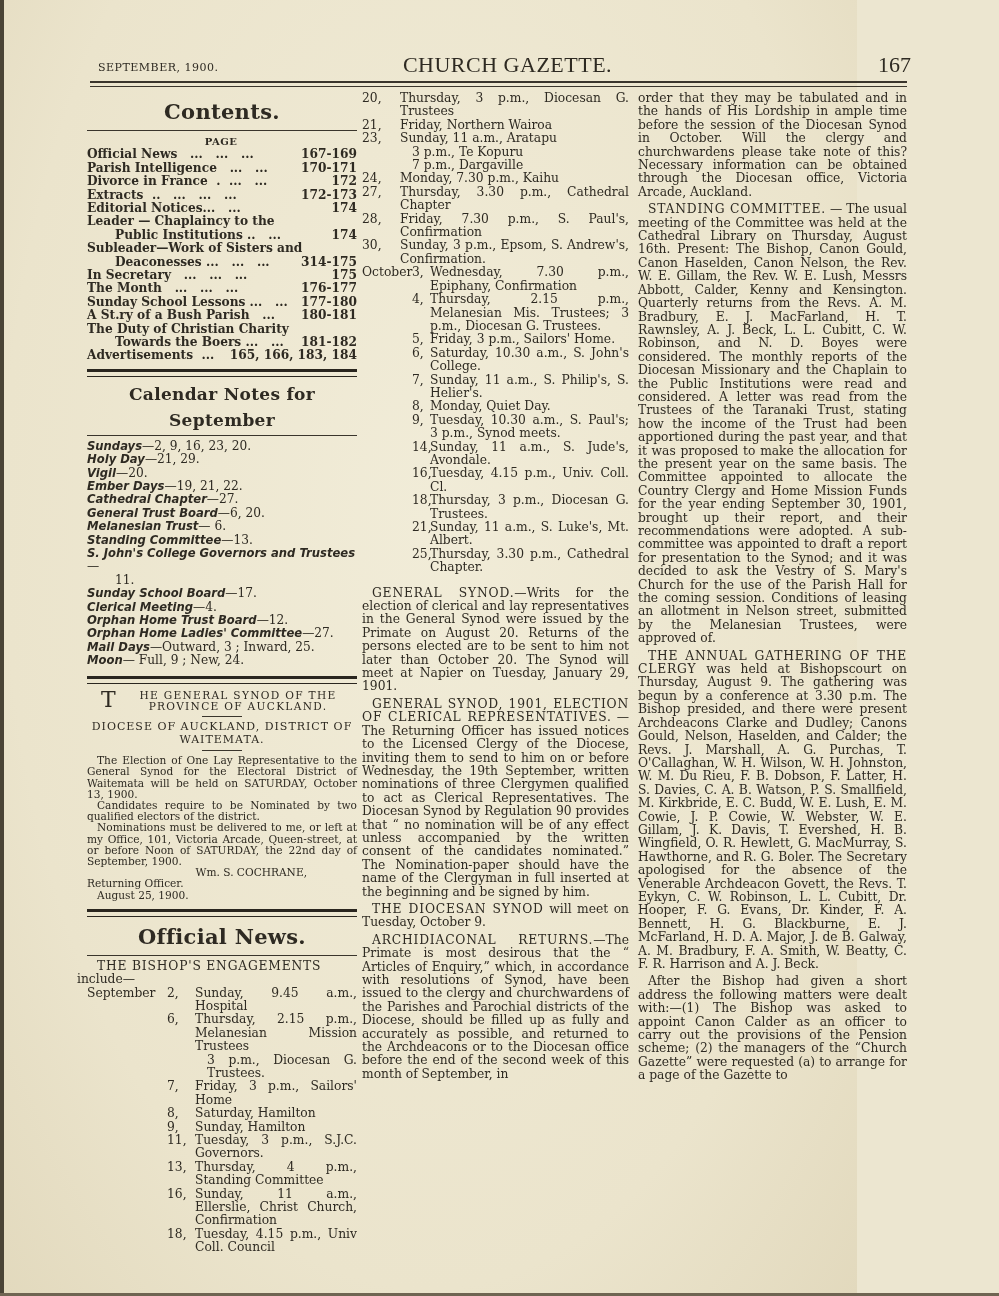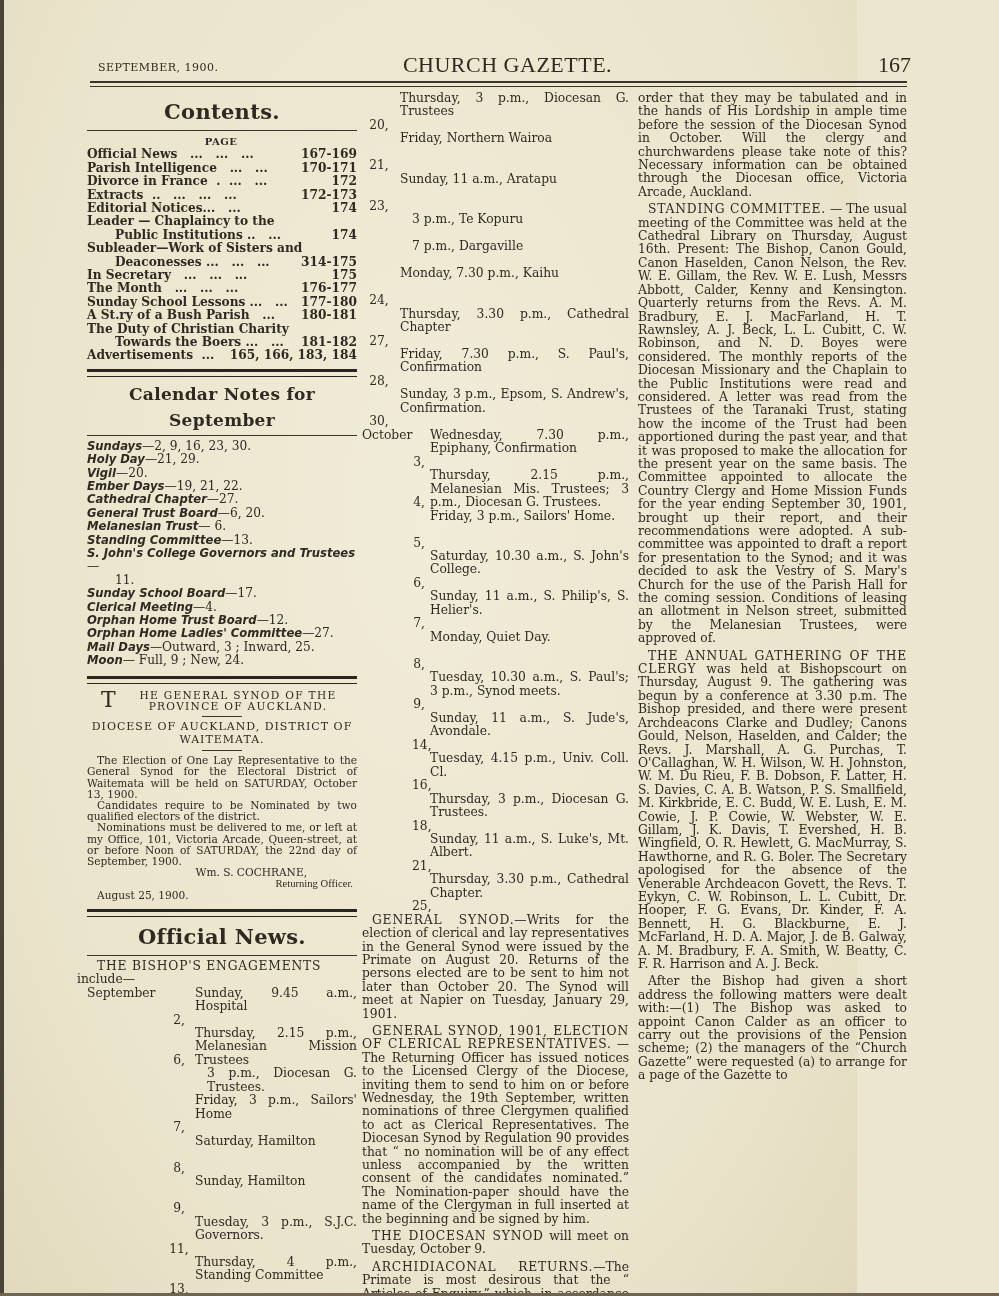--- a/index.html
+++ b/index.html
@@ -46,31 +46,31 @@
   .cal-item .k { font-family: "DejaVu Sans", sans-serif; font-style: oblique; font-weight: bold; font-size: 11.6px; }
   .cal-item .v { }
   .cal-item .cont { display: block; padding-left: 28px; }
 
   .notice { font-size: 10.6px; line-height: 11.2px; }
   .notice .h1 { text-align: center; letter-spacing: 1.3px; margin-top: 6px; }
   .notice .h1 .drop { font-size: 22px; float: left; line-height: 20px; margin: 0 2px 0 14px; }
   .notice .h2 { text-align: center; letter-spacing: 1px; font-size: 11px; line-height: 12.5px; }
   .notice p { margin: 0; text-align: justify; text-indent: 10px; }
   .notice .sig { text-align: right; padding-right: 50px; }
-  .notice .sig2 { text-align: right; padding-right: 4px; font-family: Liberation Serif, serif; }
+  .notice .sig2 { padding-right: 4px; }
   .notice .date { padding-left: 10px; }
 
   .para { text-align: justify; text-indent: 10px; margin: 0; font-size: 12.3px; line-height: 13.4px; }
   .para + .para { margin-top: 4px; }
   .para.noindent { text-indent: 0; }
   .caps { letter-spacing: 0.8px; }
 
   .eng-row { display: flex; font-size: 12.3px; line-height: 13.4px; }
   .eng-row .m { width: 80px; flex: none; }
-  .eng-row .d { width: 24px; flex: none; text-align: center; padding-right: 4px; margin-top: 27px; }
+  .eng-row .d { width: 24px; flex: none; text-align: left; padding-right: 4px; }
   .eng-row .txt { flex: 1; text-align: justify; }
   .eng-mid .m { width: 0; }
   .eng-mid .d { width: 34px; }
   .eng-oct .m { width: 50px; }
   .eng-oct .d { width: 14px; }
   .eng-sub .txt { padding-left: 12px; }
 </style>
 </head>
 <body>
 
@@ -143,21 +143,21 @@
         <div class="toc-row">
           <span class="t">Advertisements  ...</span>
           <span class="p">165, 166, 183, 184</span>
         </div>
       </div>
 
     <div class="double-rule"></div>
     <div class="cal-title blackletter">Calendar Notes for September</div>
     <div class="thin-rule"></div>
     <div id="cal-list" style="margin-top:4px">
-        <div class="cal-item"><span class="k">Sundays</span><span class="v">—2, 9, 16, 23, 30.</span></div>
+        <div class="cal-item"><span class="k">Sundays</span><span class="v">—2, 9, 16, 23, 20.</span></div>
         <div class="cal-item"><span class="k">Holy Day</span><span class="v">—21, 29.</span></div>
         <div class="cal-item"><span class="k">Vigil</span><span class="v">—20.</span></div>
         <div class="cal-item"><span class="k">Ember Days</span><span class="v">—19, 21, 22.</span></div>
         <div class="cal-item"><span class="k">Cathedral Chapter</span><span class="v">—27.</span></div>
         <div class="cal-item"><span class="k">General Trust Board</span><span class="v">—6, 20.</span></div>
         <div class="cal-item"><span class="k">Melanesian Trust</span><span class="v">— 6.</span></div>
         <div class="cal-item"><span class="k">Standing Committee</span><span class="v">—13.</span></div>
         <div class="cal-item"><span class="k">S. John's College Governors and Trustees</span><span class="v">—</span><span class="cont">11.</span></div>
         <div class="cal-item"><span class="k">Sunday School Board</span><span class="v">—17.</span></div>
         <div class="cal-item"><span class="k">Clerical Meeting</span><span class="v">—4.</span></div>
@@ -351,21 +351,21 @@
           <span class="m"></span>
           <span class="d">21,</span>
           <span class="txt">Sunday, 11 a.m., S. Luke's, Mt. Albert.</span>
         </div>
         <div class="eng-row eng-oct">
           <span class="m"></span>
           <span class="d">25,</span>
           <span class="txt">Thursday, 3.30 p.m., Cathedral Chapter.</span>
         </div>
       </div>
-    <div id="articles-mid" style="margin-top:0">
+    <div id="articles-mid" style="margin-top:12px">
         <p class="para"><span class="caps">GENERAL SYNOD.</span><span>—Writs for the election of clerical and lay representatives in the General Synod were issued by the Primate on August 20. Returns of the persons elected are to be sent to him not later than October 20. The Synod will meet at Napier on Tuesday, January 29, 1901.</span></p>
         <p class="para"><span class="caps">GENERAL SYNOD, 1901, ELECTION OF CLERICAL REPRESENTATIVES.</span><span> — The Returning Officer has issued notices to the Licensed Clergy of the Diocese, inviting them to send to him on or before Wednesday, the 19th September, written nominations of three Clergymen qualified to act as Clerical Representatives. The Diocesan Synod by Regulation 90 provides that “ no nomination will be of any effect unless accompanied by the written consent of the candidates nominated.” The Nomination-paper should have the name of the Clergyman in full inserted at the beginning and be signed by him.</span></p>
         <p class="para"><span class="caps">THE DIOCESAN SYNOD</span><span> will meet on Tuesday, October 9.</span></p>
         <p class="para"><span class="caps">ARCHIDIACONAL RETURNS.</span><span>—The Primate is most desirous that the “ Articles of Enquiry,” which, in accordance with resolutions of Synod, have been issued to the clergy and churchwardens of the Parishes and Parochial districts of the Diocese, should be filled up as fully and accurately as possible, and returned to the Archdeacons or to the Diocesan office before the end of the second week of this month of September, in</span></p>
       </div>
   </div>
 
   <div class="col col-right">
     <div id="articles-right">
         <p class="para noindent"><span>order that they may be tabulated and in the hands of His Lordship in ample time before the session of the Diocesan Synod in October. Will the clergy and churchwardens please take note of this? Necessary information can be obtained through the Diocesan office, Victoria Arcade, Auckland.</span></p>

